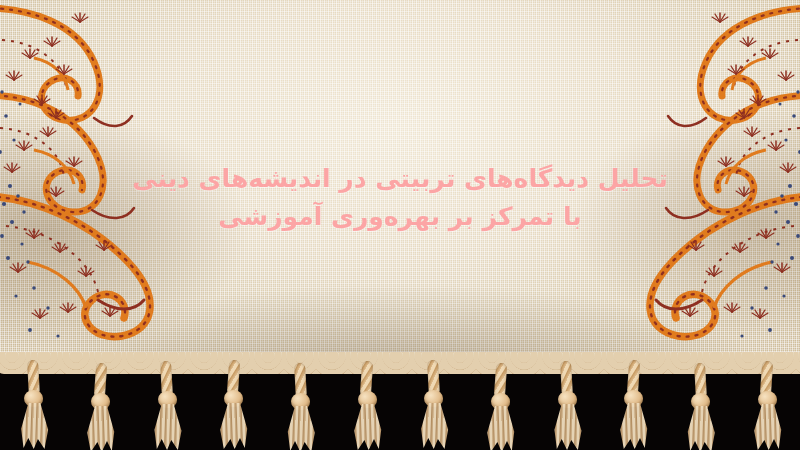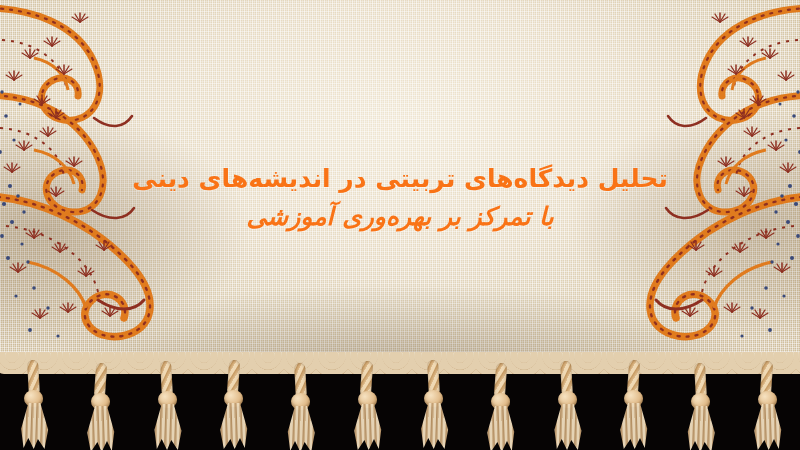--- a/index.html
+++ b/index.html
@@ -51,26 +51,26 @@
 
   
   .orn{position:absolute;top:0;width:270px;height:372px;}
   .orn.left{left:-6px;}
   .orn.right{right:-6px;transform:scaleX(-1);}
   .orn svg{width:100%;height:100%;display:block;}
 
   
   .title{
     position:absolute;left:0;right:0;top:160px;
-    text-align:center;color:#f97316;
+    text-align:center;color:#fca5a5;
     font-weight:bold;font-size:25px;line-height:1.52;
     letter-spacing:.2px;
     text-shadow:0 1px 0 rgba(255,255,255,.35);
   }
-  .title .l2{display:block;font-style:italic;}
+  .title .l2{display:block;}
 
   
   .fringe{position:absolute;left:0;top:360px;width:800px;height:90px;}
   .tassel{position:absolute;top:0;width:46px;height:90px;}
   .cord{
     position:absolute;left:50%;top:0;width:11px;height:36px;
     margin-left:-5.5px;border-radius:6px;
     background:
       repeating-linear-gradient(118deg,
         #f0d9b4 0px,#f0d9b4 3px,#c69a62 4px,#e0bd8e 7px);

